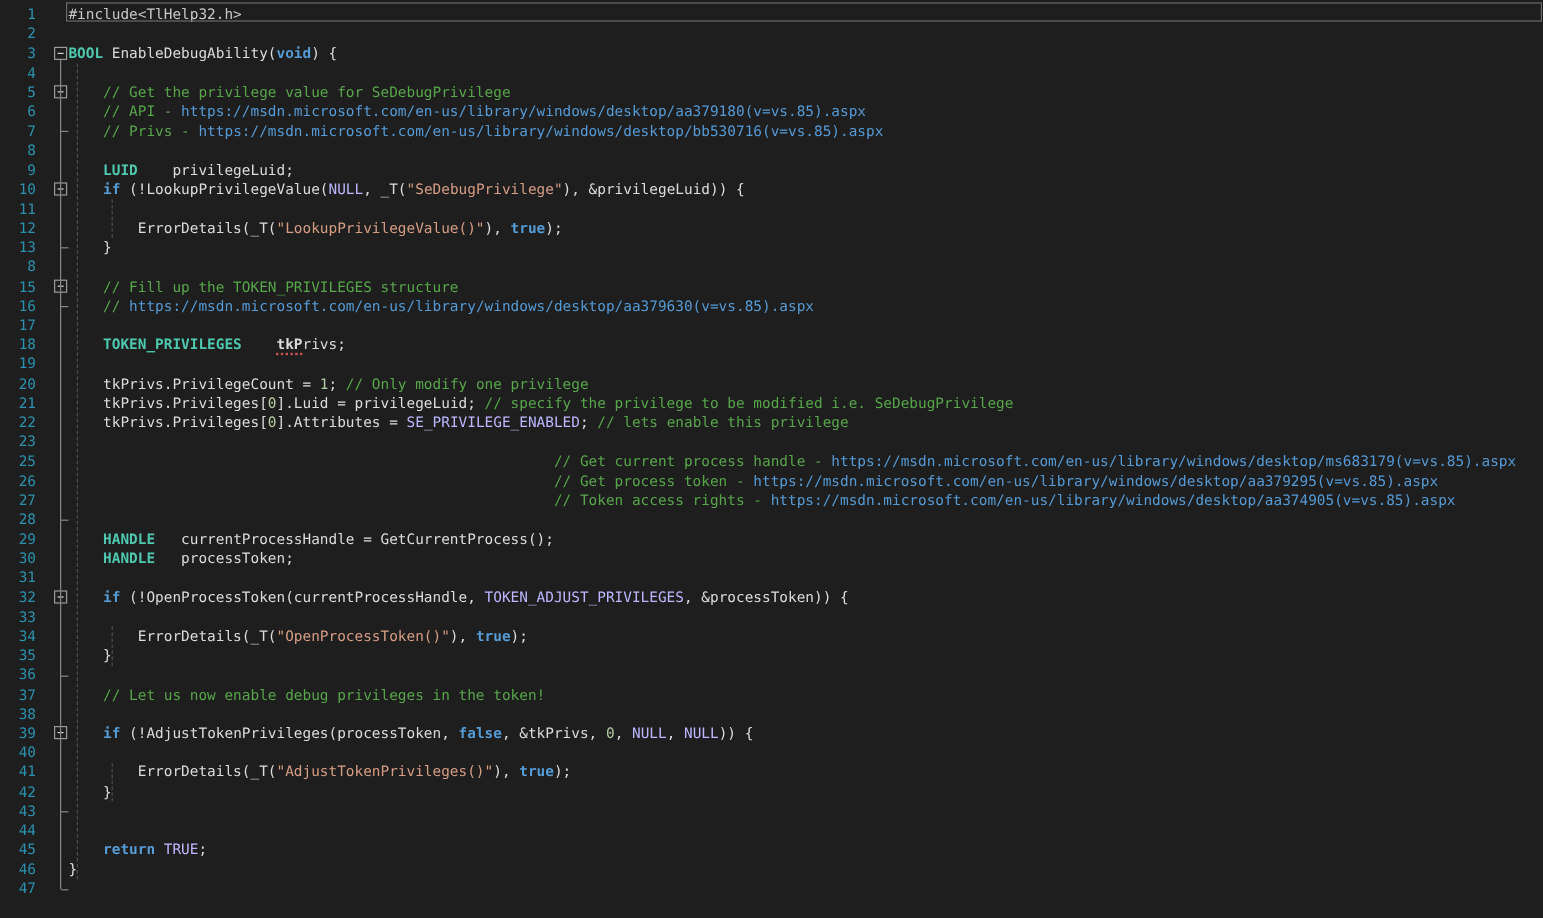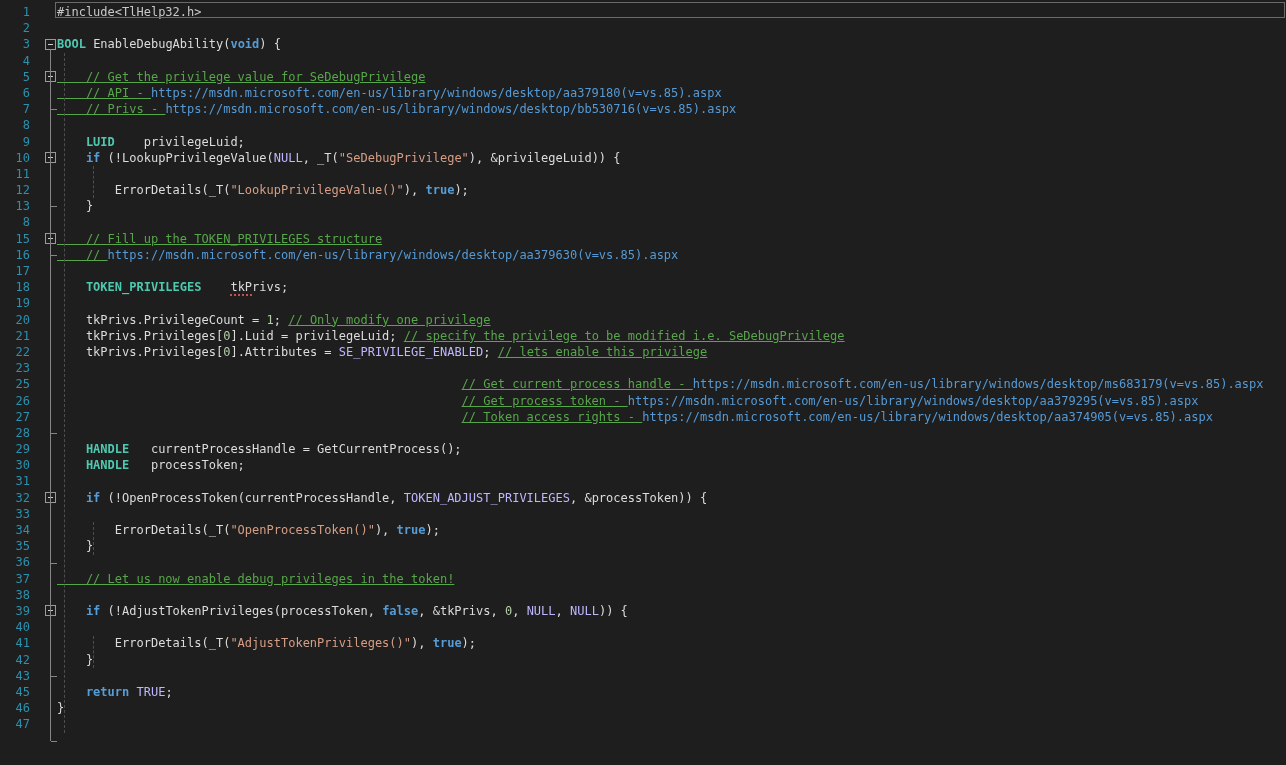--- a/index.html
+++ b/index.html
@@ -20,24 +20,24 @@
   .code{flex:1 1 auto;white-space:pre;color:var(--def);}
   .fbox{position:absolute;left:15px;top:2.5px;width:9px;height:9px;
         border:1px solid #9a9a9a;background:var(--bg);}
   .fbox::after{content:"";position:absolute;left:2px;top:4px;width:5px;height:1px;background:#cfcfcf;}
   .tk-d{color:var(--def);}
   .tk-k{color:var(--kw);font-weight:bold;}
   .tk-t{color:var(--typ);font-weight:bold;}
   .tk-s{color:var(--str);}
   .tk-n{color:var(--num);}
   .tk-m{color:var(--mac);}
-  .tk-c{color:var(--com);text-decoration:underline;}
+  .tk-c{color:var(--com);}
   .tk-p{color:var(--pre);}
   .tk-l{color:var(--lnk);text-underline-offset:2px;}
-  .tk-sq{color:var(--def);border-bottom:2px dotted var(--sq);}
+  .tk-sq{color:var(--def);border-bottom:2px dotted var(--sq);font-weight:bold;}
   .ovl{position:absolute;pointer-events:none;}
   .vline{border-left:1px solid var(--fold);width:0;}
   .tick{height:1px;background:var(--fold);}
   .iguide{border-left:1px dashed var(--guide);width:0;}
   .selbox{border:1px solid var(--boxb);background:transparent;box-sizing:border-box;}
 </style>
 </head>
 <body>
 
 <div id="editor">
@@ -76,20 +76,21 @@
     <div class="row"><span class="num">34</span><span class="marg"></span><span class="code"><span class="tk-d">        ErrorDetails(_T(</span><span class="tk-s">"OpenProcessToken()"</span><span class="tk-d">), </span><span class="tk-k">true</span><span class="tk-d">);</span></span></div>
     <div class="row"><span class="num">35</span><span class="marg"></span><span class="code"><span class="tk-d">    }</span></span></div>
     <div class="row"><span class="num">36</span><span class="marg"></span><span class="code"></span></div>
     <div class="row"><span class="num">37</span><span class="marg"></span><span class="code"><span class="tk-c">    // Let us now enable debug privileges in the token!</span></span></div>
     <div class="row"><span class="num">38</span><span class="marg"></span><span class="code"></span></div>
     <div class="row"><span class="num">39</span><span class="marg"><span class="fbox"></span></span><span class="code"><span class="tk-k">    if</span><span class="tk-d"> (!AdjustTokenPrivileges(processToken, </span><span class="tk-k">false</span><span class="tk-d">, &amp;tkPrivs, </span><span class="tk-n">0</span><span class="tk-d">, </span><span class="tk-m">NULL</span><span class="tk-d">, </span><span class="tk-m">NULL</span><span class="tk-d">)) {</span></span></div>
     <div class="row"><span class="num">40</span><span class="marg"></span><span class="code"></span></div>
     <div class="row"><span class="num">41</span><span class="marg"></span><span class="code"><span class="tk-d">        ErrorDetails(_T(</span><span class="tk-s">"AdjustTokenPrivileges()"</span><span class="tk-d">), </span><span class="tk-k">true</span><span class="tk-d">);</span></span></div>
     <div class="row"><span class="num">42</span><span class="marg"></span><span class="code"><span class="tk-d">    }</span></span></div>
     <div class="row"><span class="num">43</span><span class="marg"></span><span class="code"></span></div>
+    <div class="row"><span class="num">44</span><span class="marg"></span><span class="code"></span></div>
     <div class="row"><span class="num">45</span><span class="marg"></span><span class="code"><span class="tk-k">    return</span><span class="tk-d"> </span><span class="tk-m">TRUE</span><span class="tk-d">;</span></span></div>
     <div class="row"><span class="num">46</span><span class="marg"></span><span class="code"><span class="tk-d">}</span></span></div>
     <div class="row"><span class="num">47</span><span class="marg"></span><span class="code"></span></div>
     <div class="ovl selbox" style="left: 55px; top: 2px; width: 1230px; height: 16px;"></div>
     <div class="ovl vline" style="left: 50px; top: 49.4px; height: 691.6px;"></div>
     <div class="ovl tick" style="left: 50px; width: 7px; top: 109.2px;"></div>
     <div class="ovl tick" style="left: 50px; width: 7px; top: 206.4px;"></div>
     <div class="ovl tick" style="left: 50px; width: 7px; top: 255px;"></div>
     <div class="ovl tick" style="left: 50px; width: 7px; top: 433.2px;"></div>
     <div class="ovl tick" style="left: 50px; width: 7px; top: 562.8px;"></div>

